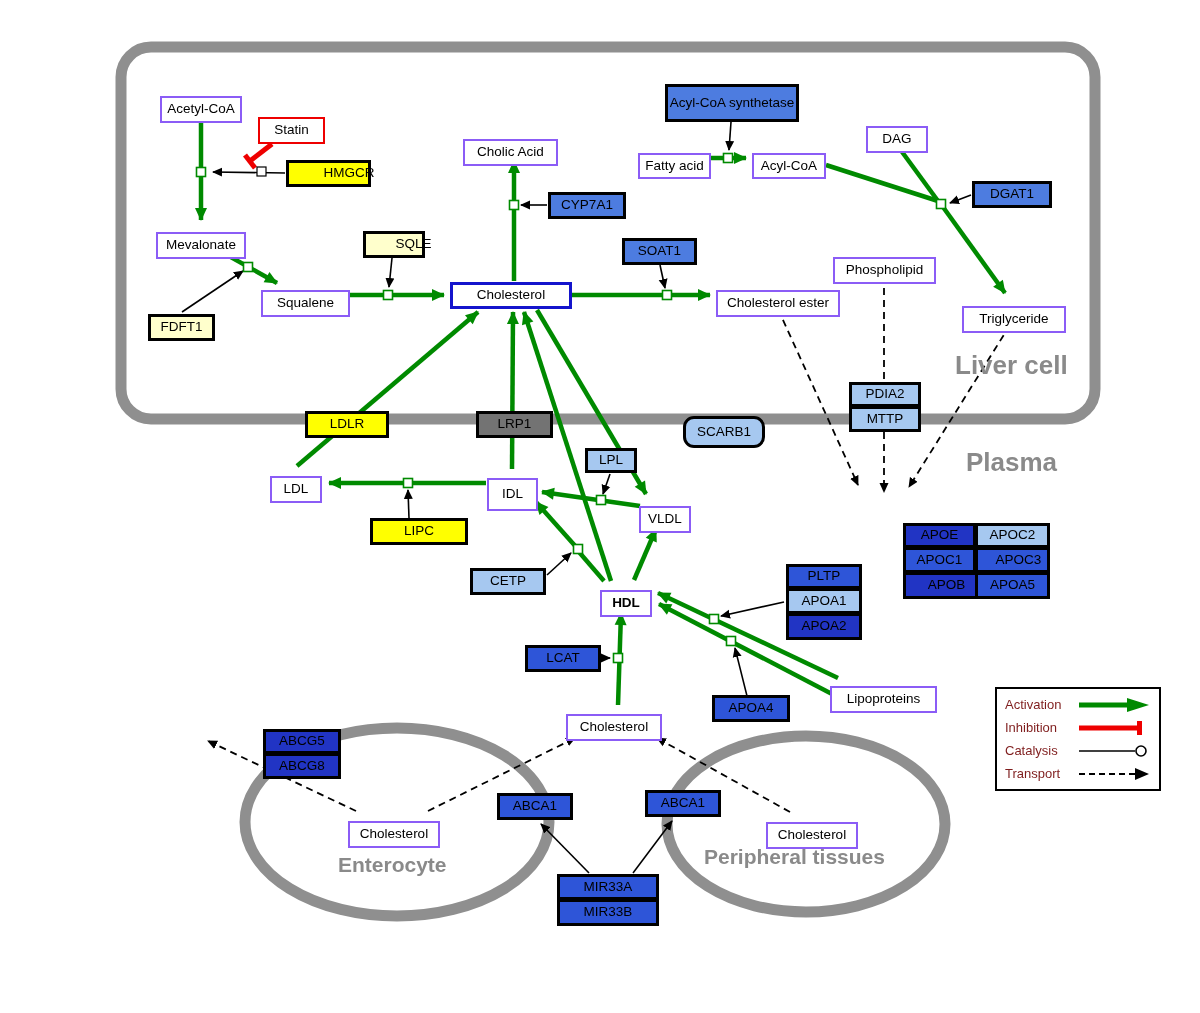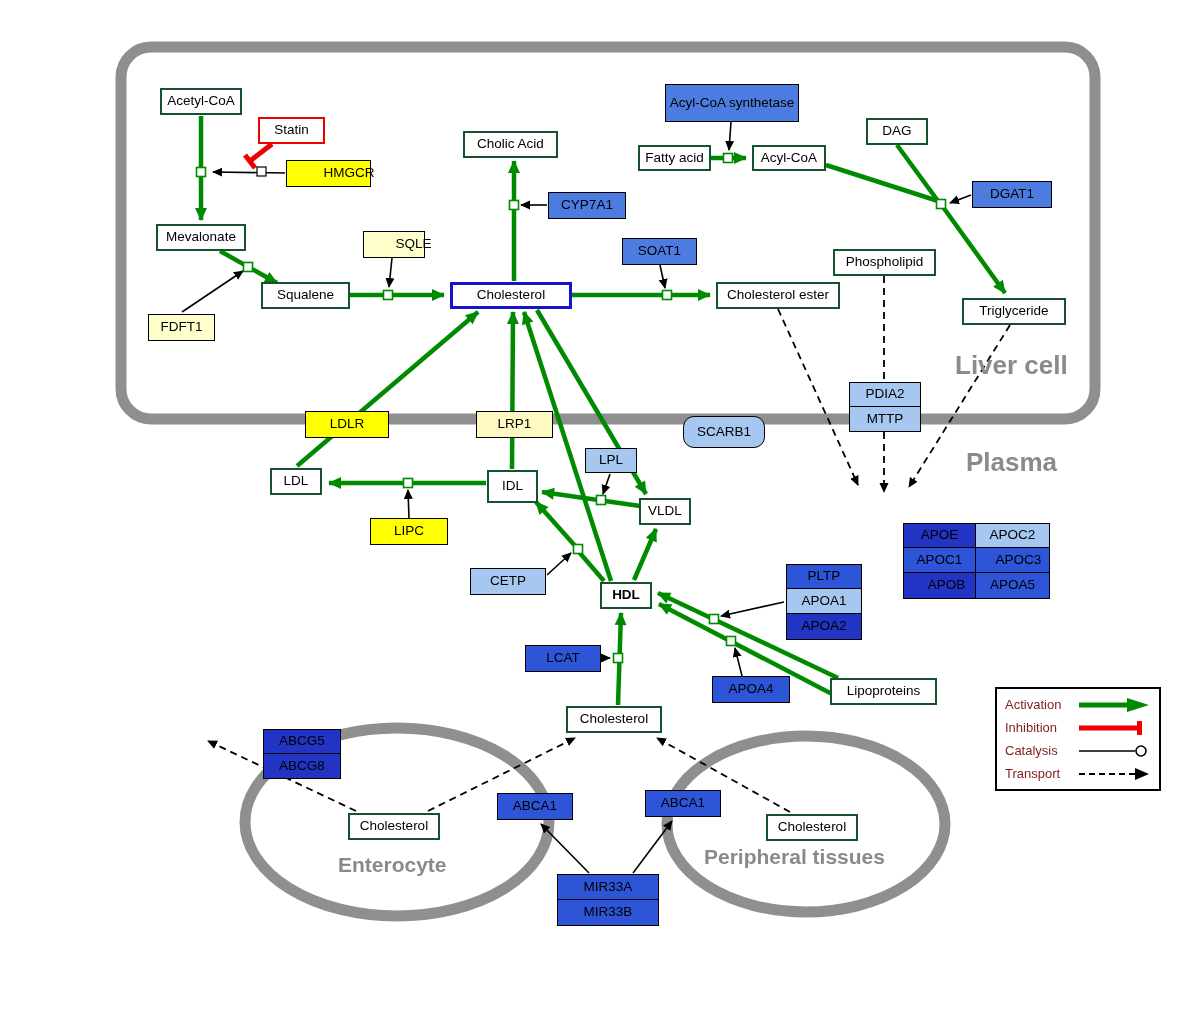--- a/index.html
+++ b/index.html
@@ -1,27 +1,27 @@
 <!DOCTYPE html>
 <html><head>
 <meta charset="utf-8">
 <style>
   * { margin:0; padding:0; box-sizing:border-box; }
   body { background:#ffffff; font-family:"Liberation Sans", sans-serif; }
   .canvas { position:relative; width:1200px; height:1013px; background:#fff; overflow:hidden; }
   svg.layer { position:absolute; left:0; top:0; z-index:1; }
   .node { position:absolute; z-index:2; display:flex; align-items:center; justify-content:center;
           text-align:center; font-size:13.5px; line-height:1.05; color:#000;
-          background:#fff; border:1px solid #000000; cursor:pointer; }
-  .metab { border:2px solid #14532d; }
+          background:#fff; border:3px solid #000000; cursor:pointer; }
+  .metab { border:2px solid #8b5cf6;margin-top:8px; }
   .metab-bold { border:3px solid #1414cc; }
   .red-border { border:2px solid #ee0000; }
   .yellow { background:#ffff00; }
   .cream  { background:#ffffcc; }
-  .cream2 { background:#fef9c3; }
+  .cream2 { background:#737373; }
   .blue1  { background:#a6c8f0; }
   .blue2  { background:#4d7ce0; }
   .blue3  { background:#2e55d8; }
   .blue4  { background:#2134c4; }
   .comp-label { position:absolute; z-index:3; font-weight:bold; color:#8a8a8a; }
   .legend { position:absolute; left:995px; top:687px; width:166px; z-index:3;
             border:2px solid #000; background:#fff; padding:4px 0; }
   .legend-row { display:flex; align-items:center; justify-content:space-between; height:23px; padding:0 8px; }
   .legend-row .lbl { font-size:13px; color:#7f1d1d; }
 </style>
@@ -142,34 +142,34 @@
   <div class="node metab" style="left:962px;top:298px;width:104px;height:27px;">Triglyceride</div>
   <div class="node blue1" style="left:849px;top:382px;width:72px;height:25px;">PDIA2</div>
   <div class="node blue1" style="left:849px;top:406px;width:72px;height:26px;">MTTP</div>
   <div class="node yellow" style="left:305px;top:411px;width:84px;height:27px;">LDLR</div>
   <div class="node cream2" style="left:476px;top:411px;width:77px;height:27px;">LRP1</div>
   <div class="node blue1" style="left:683px;top:416px;width:82px;height:32px;border-radius:11px;">SCARB1</div>
   <div class="node metab" style="left:270px;top:468px;width:52px;height:27px;">LDL</div>
   <div class="node metab" style="left:487px;top:470px;width:51px;height:33px;">IDL</div>
   <div class="node blue1" style="left:585px;top:448px;width:52px;height:25px;">LPL</div>
   <div class="node metab" style="left:639px;top:498px;width:52px;height:27px;">VLDL</div>
-  <div class="node yellow" style="left:370px;top:518px;width:78px;height:27px;">LIPC</div>
+  <div class="node yellow" style="left:370px;top:518px;width:98px;height:27px;">LIPC</div>
   <div class="node blue1" style="left:470px;top:568px;width:76px;height:27px;">CETP</div>
   <div class="node metab" style="left:600px;top:582px;width:52px;height:27px;font-weight:bold;">HDL</div>
   <div class="node blue3" style="left:786px;top:564px;width:76px;height:25px;">PLTP</div>
   <div class="node blue1" style="left:786px;top:588px;width:76px;height:26px;">APOA1</div>
   <div class="node blue4" style="left:786px;top:613px;width:76px;height:27px;">APOA2</div>
   <div class="node blue4" style="left:903px;top:523px;width:73px;height:25px;">APOE</div>
   <div class="node blue1" style="left:975px;top:523px;width:75px;height:25px;">APOC2</div>
   <div class="node blue3" style="left:903px;top:547px;width:73px;height:26px;">APOC1</div>
   <div class="node blue3" style="left:975px;top:547px;width:75px;height:26px;padding-left:12px;">APOC3</div>
   <div class="node blue4" style="left:903px;top:572px;width:87px;height:27px;">APOB</div>
   <div class="node blue3" style="left:975px;top:572px;width:75px;height:27px;">APOA5</div>
   <div class="node blue3" style="left:497px;top:645px;width:76px;height:27px;margin-left:28px;">LCAT</div>
-  <div class="node blue3" style="left:712px;top:676px;width:78px;height:27px;">APOA4</div>
+  <div class="node blue3" style="left:712px;top:695px;width:78px;height:27px;">APOA4</div>
   <div class="node metab" style="left:830px;top:678px;width:107px;height:27px;">Lipoproteins</div>
   <div class="node metab" style="left:566px;top:706px;width:96px;height:27px;">Cholesterol</div>
   <div class="node blue4" style="left:263px;top:729px;width:78px;height:25px;">ABCG5</div>
   <div class="node blue4" style="left:263px;top:753px;width:78px;height:26px;">ABCG8</div>
   <div class="node metab" style="left:348px;top:813px;width:92px;height:27px;">Cholesterol</div>
   <div class="node blue3" style="left:497px;top:793px;width:76px;height:27px;">ABCA1</div>
   <div class="node blue3" style="left:645px;top:790px;width:76px;height:27px;">ABCA1</div>
   <div class="node metab" style="left:766px;top:814px;width:92px;height:27px;">Cholesterol</div>
   <div class="node blue3" style="left:557px;top:874px;width:102px;height:26px;">MIR33A</div>
   <div class="node blue3" style="left:557px;top:899px;width:102px;height:27px;">MIR33B</div>

